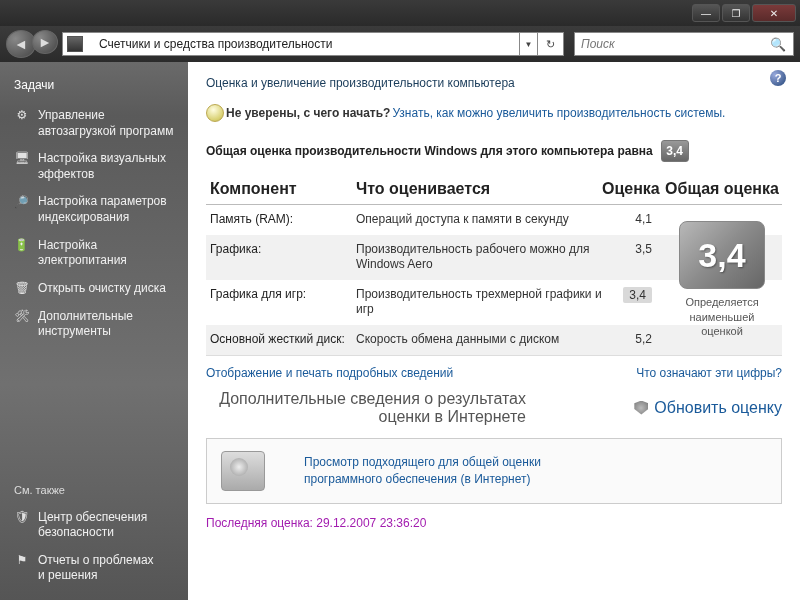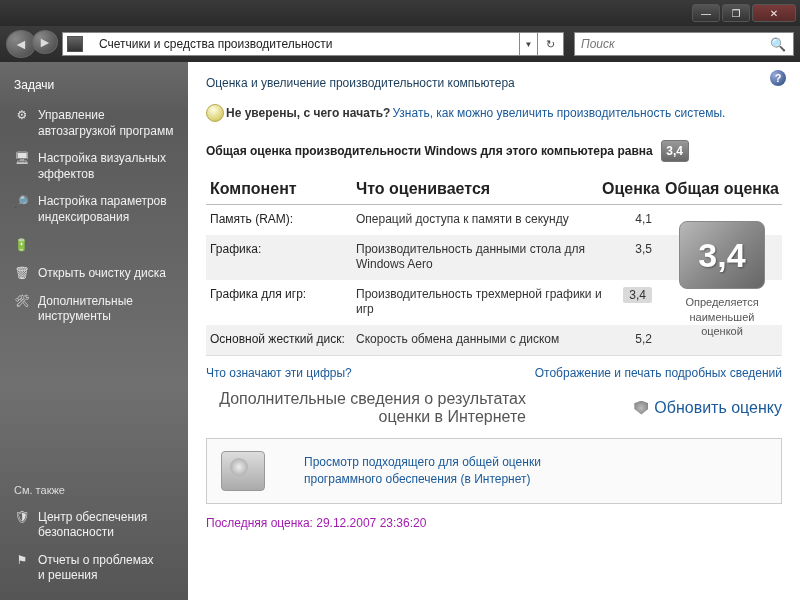--- a/index.html
+++ b/index.html
@@ -110,20 +110,21 @@
         <div class="task">
           <span class="ticon">🖥</span>
           <span>Настройка визуальных эффектов</span>
         </div>
         <div class="task">
           <span class="ticon">🔎</span>
           <span>Настройка параметров индексирования</span>
         </div>
         <div class="task">
           <span class="ticon">🔋</span>
+          <span>Настройка электропитания</span>
         </div>
         <div class="task">
           <span class="ticon">🗑</span>
           <span>Открыть очистку диска</span>
         </div>
         <div class="task">
           <span class="ticon">🛠</span>
           <span>Дополнительные инструменты</span>
         </div>
       </div>
@@ -170,41 +171,41 @@
         <div class="overall-cap">Определяется наименьшей оценкой</div>
       </div>
         <div class="row">
           <div class="col1">Память (RAM):</div>
           <div class="col2">Операций доступа к памяти в секунду</div>
           <div class="col3">4,1</div>
           <div class="col4"></div>
         </div>
         <div class="row shade">
           <div class="col1">Графика:</div>
-          <div class="col2">Производительность данными стола для Windows Aero</div>
+          <div class="col2">Производительность рабочего можно для Windows Aero</div>
           <div class="col3">3,5</div>
           <div class="col4"></div>
         </div>
         <div class="row">
           <div class="col1">Графика для игр:</div>
           <div class="col2">Производительность трехмерной графики и игр</div>
           <div class="col3"><span class="lowest">3,4</span></div>
           <div class="col4"></div>
         </div>
         <div class="row shade">
           <div class="col1">Основной жесткий диск:</div>
           <div class="col2">Скорость обмена данными с диском</div>
           <div class="col3">5,2</div>
           <div class="col4"></div>
         </div>
       </div>
 
     <div class="links-row">
+      <span>Отображение и печать подробных сведений</span>
       <span>Что означают эти цифры?</span>
-      <span>Отображение и печать подробных сведений</span>
     </div>
 
     <div class="more-row">
       <span style="max-width:320px;">Дополнительные сведения о результатах оценки в Интернете</span>
       <span class="refresh">
         <span class="shield"></span>
         <span>Обновить оценку</span>
       </span>
     </div>
 

